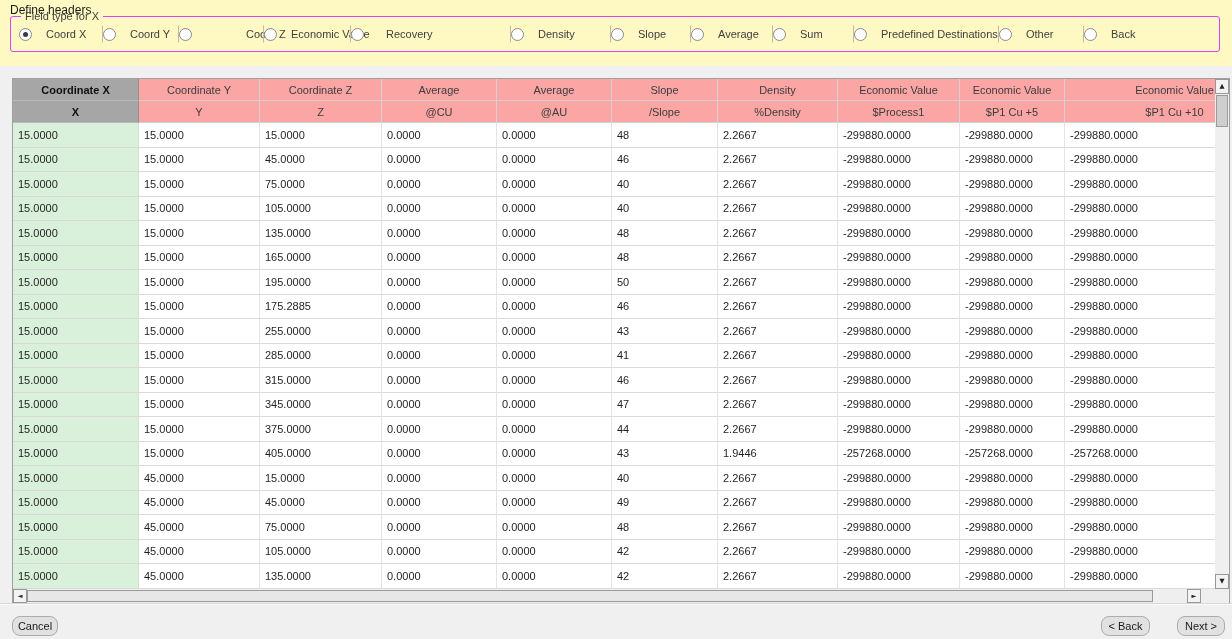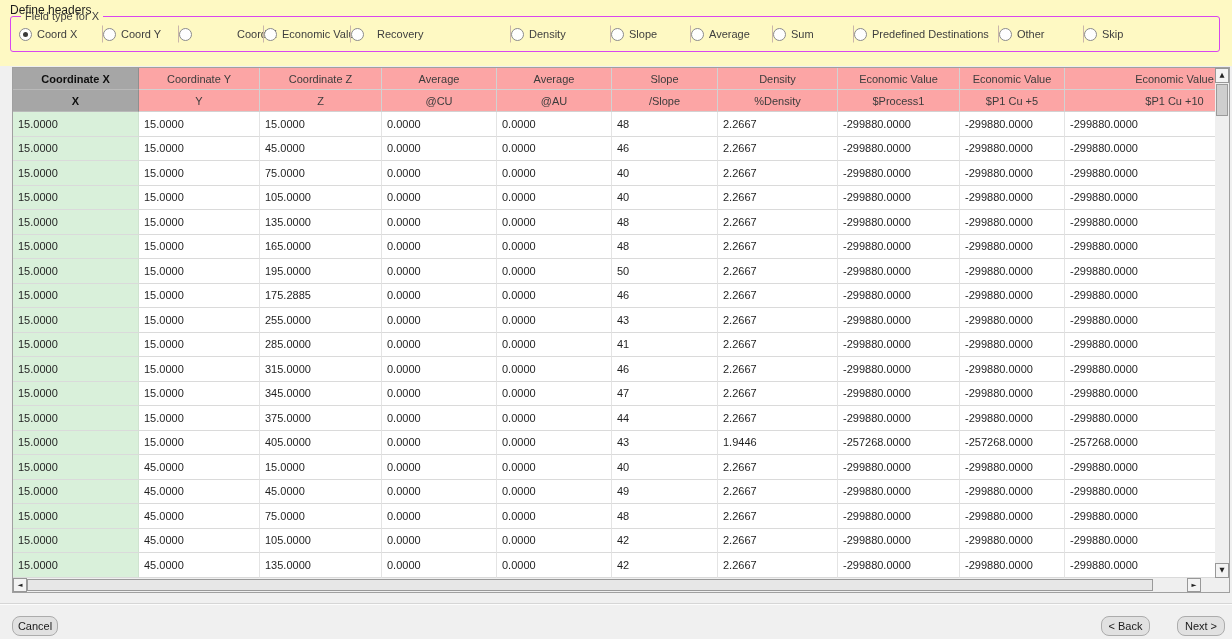--- a/index.html
+++ b/index.html
@@ -17,24 +17,24 @@
   }
   fieldset.groupbox legend{font-size:11px;color:#3f3f3f;padding:0 4px;margin-left:2px}
   .radio-row{display:flex;align-items:center;height:24px}
   .radio-item{display:flex;align-items:center;height:24px;position:relative;flex:none;box-sizing:border-box;cursor:default}
   .radio-item:not(:last-child)::after{
     content:"";position:absolute;right:0;top:50%;transform:translateY(-50%);
     width:1px;height:17px;background:#c9b6aa;
   }
   .rc{width:13px;height:13px;border:1px solid #8b8b8b;border-radius:50%;background:#fefefe;box-sizing:border-box;position:relative;flex:none}
   .rc.on::after{content:"";position:absolute;left:3px;top:3px;width:5px;height:5px;border-radius:50%;background:#3a3a3a}
-  .rl{margin-left:5px;color:#3e3e3e;white-space:nowrap}
+  .rl{margin-left:14px;color:#3e3e3e;white-space:nowrap}
   
   .grid{
-    position:absolute;left:12px;top:67px;width:1218px;height:526px;box-sizing:border-box;
+    position:absolute;left:12px;top:78px;width:1218px;height:526px;box-sizing:border-box;
     background:#fff;border:1px solid #a0a0a0;
   }
   .grid-viewport{position:absolute;left:0;top:0;width:1202px;height:510px;overflow:hidden}
   table.data{border-collapse:separate;border-spacing:0;table-layout:fixed;width:1272px}
   th,td{box-sizing:border-box;overflow:hidden;white-space:nowrap}
   th{
     height:22px;background:#fca5a5;border-right:1px solid #d2d2d2;border-bottom:1px solid #d2d2d2;
     font-weight:normal;color:#3c3c3c;text-align:center;font-size:11px;padding:0 2px;
   }
   th.selcol{background:#a6a6a6;color:#0f0f0f;font-weight:bold;border-right-color:#8f8f8f;border-bottom-color:#b9b9b9}
@@ -120,21 +120,21 @@
           <label class="radio-item" style="width: 145px;">
             <span class="rc"></span>
             <span class="rl">Predefined Destinations</span>
           </label>
           <label class="radio-item" style="width: 85px;">
             <span class="rc"></span>
             <span class="rl">Other</span>
           </label>
           <label class="radio-item" style="width: 80px;">
             <span class="rc"></span>
-            <span class="rl">Skip</span>
+            <span class="rl">Back</span>
           </label>
         </div>
     </fieldset>
   </div>
 
   <div class="grid">
     <div class="grid-viewport" id="grid-viewport">
       <table class="data" id="grid-table">
           <colgroup>
             <col style="width: 126px;">

